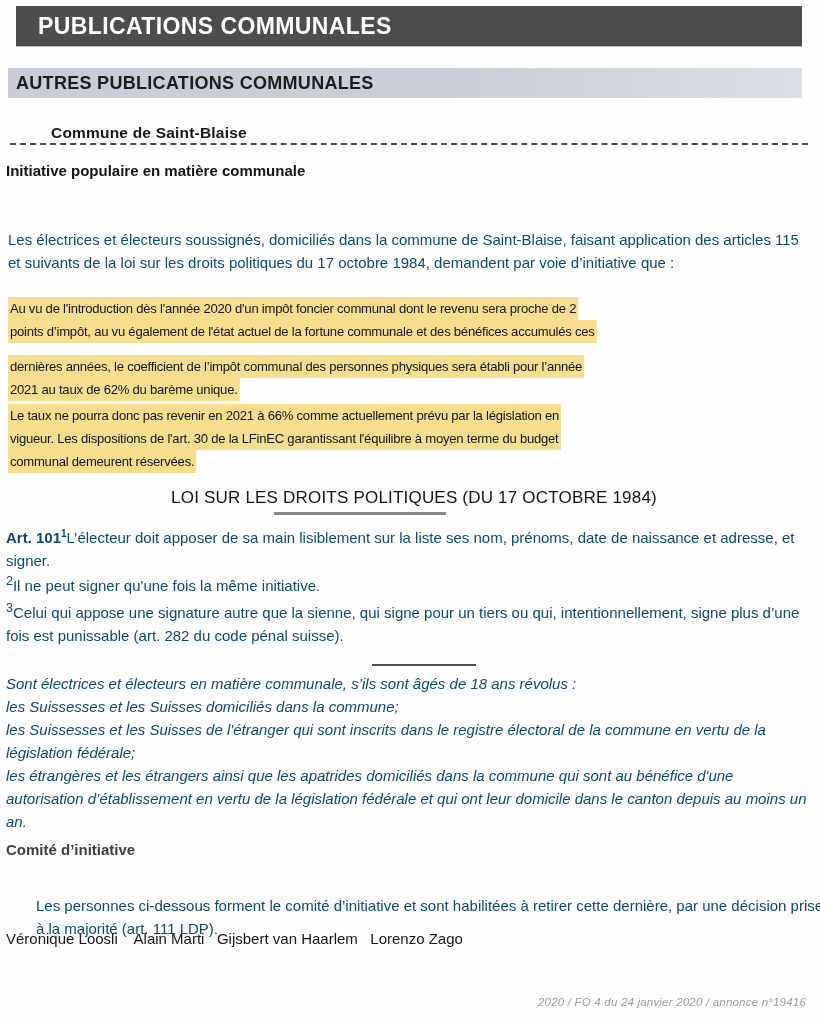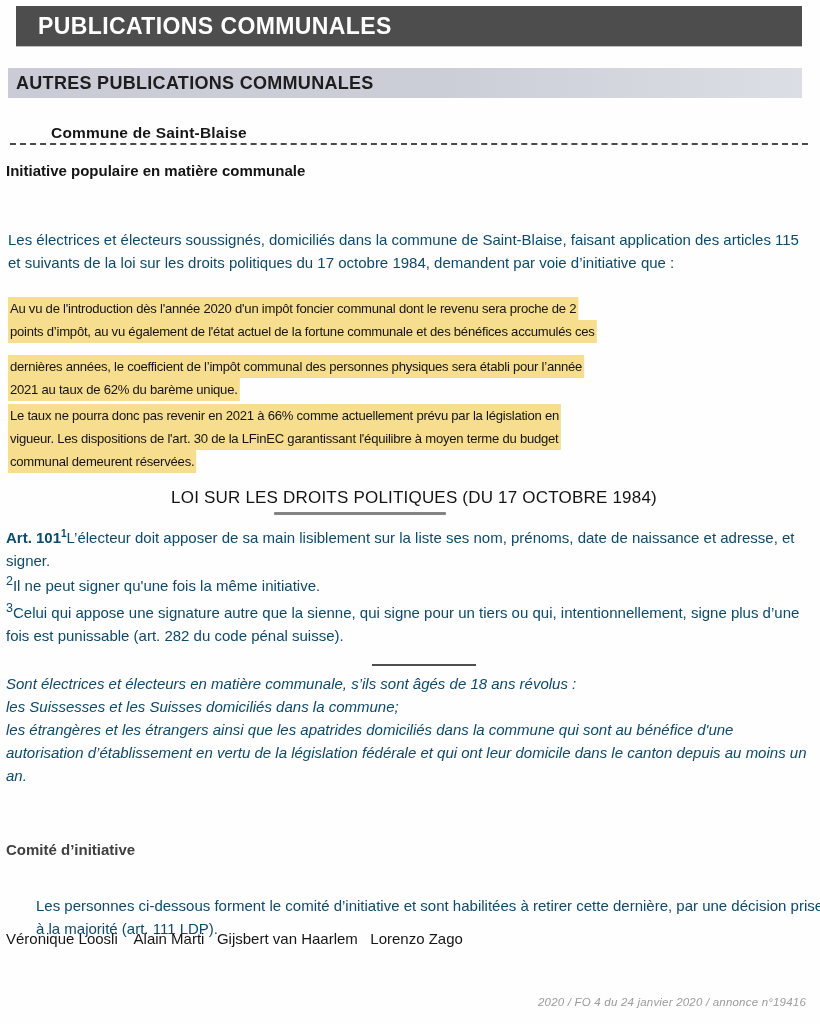--- a/index.html
+++ b/index.html
@@ -249,20 +249,21 @@
 
   <div class="txt para-3">
     <sup>3</sup><span>Celui qui appose une signature autre que la sienne, qui signe pour un tiers ou qui, intentionnellement, signe plus d’une fois est punissable (art. 282 du code pénal suisse).</span>
   </div>
 
   <div class="short-rule"></div>
 
   <div class="txt electors">
     <div>Sont électrices et électeurs en matière communale, s’ils sont âgés de 18 ans révolus :</div>
     <div>les Suissesses et les Suisses domiciliés dans la commune;</div>
+    <div>les Suissesses et les Suisses de l'étranger qui sont inscrits dans le registre électoral de la commune en vertu de la législation fédérale;</div>
     <div>les étrangères et les étrangers ainsi que les apatrides domiciliés dans la commune qui sont au bénéfice d'une autorisation d’établissement en vertu de la législation fédérale et qui ont leur domicile dans le canton depuis au moins un an.</div>
   </div>
 
   <div class="comite-title">Comité d’initiative</div>
   <div class="txt comite-para">Les personnes ci-dessous forment le comité d’initiative et sont habilitées à retirer cette dernière, par une décision prise à la majorité (art. 111 LDP).</div>
   <div class="names-line">Véronique Loosli    Alain Marti   Gijsbert van Haarlem   Lorenzo Zago</div>
 
   <div class="footer">2020 / FO 4 du 24 janvier 2020 / annonce n°19416</div>
 
 </div>

